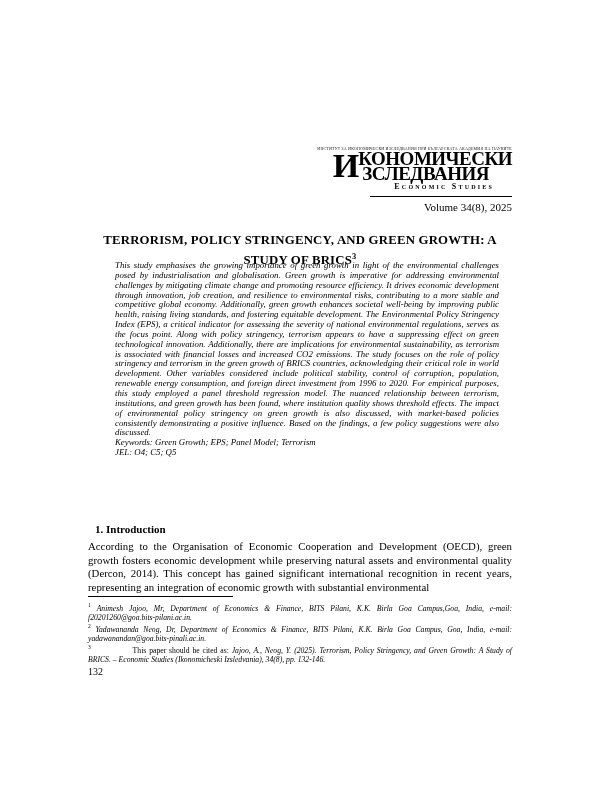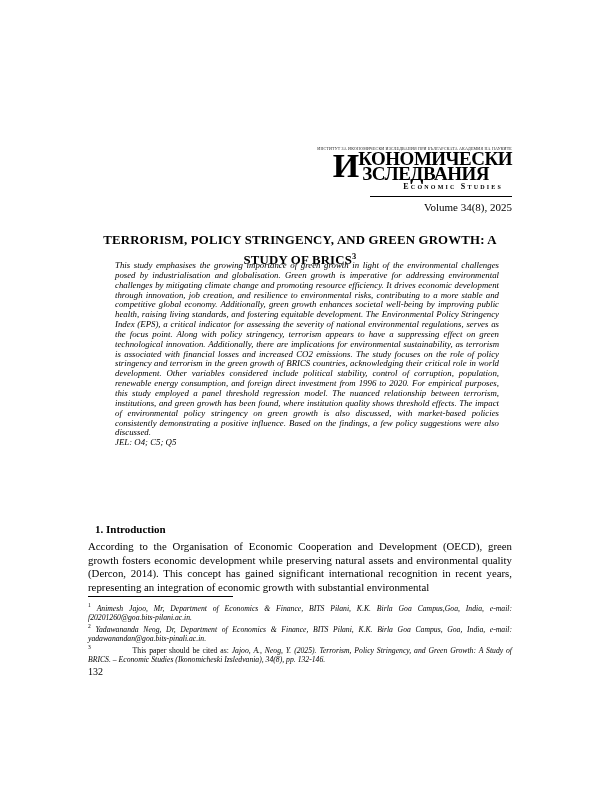--- a/index.html
+++ b/index.html
@@ -50,21 +50,21 @@
     letter-spacing: -0.5px;
     white-space: nowrap;
   }
   .logo-word.second { margin-left: 4px; }
   .logo-subtitle {
     font-variant: small-caps;
     font-weight: bold;
     font-size: 8px;
     letter-spacing: 2.2px;
     margin-top: 1px;
-    margin-right: 9px;
+    margin-right: 18px;
   }
   .volume-rule {
     position: absolute;
     top: 196px;
     right: 88px;
     width: 142px;
     border-top: 1.6px solid #000;
   }
   .volume-line {
     position: absolute;
@@ -181,20 +181,21 @@
   <div class="volume-line">Volume 34(8), 2025</div>
 
 
   <div class="title">
     <span>TERRORISM, POLICY STRINGENCY, AND GREEN GROWTH: A</span><br>
     <span>STUDY OF BRICS</span><sup>3</sup>
   </div>
 
   <div class="abstract">
     <div>This study emphasises the growing importance of green growth in light of the environmental challenges posed by industrialisation and globalisation. Green growth is imperative for addressing environmental challenges by mitigating climate change and promoting resource efficiency. It drives economic development through innovation, job creation, and resilience to environmental risks, contributing to a more stable and competitive global economy. Additionally, green growth enhances societal well-being by improving public health, raising living standards, and fostering equitable development. The Environmental Policy Stringency Index (EPS), a critical indicator for assessing the severity of national environmental regulations, serves as the focus point. Along with policy stringency, terrorism appears to have a suppressing effect on green technological innovation. Additionally, there are implications for environmental sustainability, as terrorism is associated with financial losses and increased CO2 emissions. The study focuses on the role of policy stringency and terrorism in the green growth of BRICS countries, acknowledging their critical role in world development. Other variables considered include political stability, control of corruption, population, renewable energy consumption, and foreign direct investment from 1996 to 2020. For empirical purposes, this study employed a panel threshold regression model. The nuanced relationship between terrorism, institutions, and green growth has been found, where institution quality shows threshold effects. The impact of environmental policy stringency on green growth is also discussed, with market-based policies consistently demonstrating a positive influence. Based on the findings, a few policy suggestions were also discussed.</div>
+    <div class="meta-line">Keywords: Green Growth; EPS; Panel Model; Terrorism</div>
     <div class="meta-line">JEL: O4; C5; Q5</div>
   </div>
 
   <div class="intro-heading">1. Introduction</div>
   <div class="intro-text">According to the Organisation of Economic Cooperation and Development (OECD), green growth fosters economic development while preserving natural assets and environmental quality (Dercon, 2014). This concept has gained significant international recognition in recent years, representing an integration of economic growth with substantial environmental</div>
 
   <div class="footnote-rule"></div>
   <div class="footnotes">
     <div><sup>1</sup> <span class="fn-italic">Animesh Jajoo, Mr, Department of Economics &amp; Finance, BITS Pilani, K.K. Birla Goa Campus,Goa, India, e-mail: f20201260@goa.bits-pilani.ac.in.</span></div>
     <div><sup>2</sup> <span class="fn-italic">Yadawananda Neog, Dr, Department of Economics &amp; Finance, BITS Pilani, K.K. Birla Goa Campus, Goa, India, e-mail: yadawanandan@goa.bits-pinali.ac.in.</span></div>

